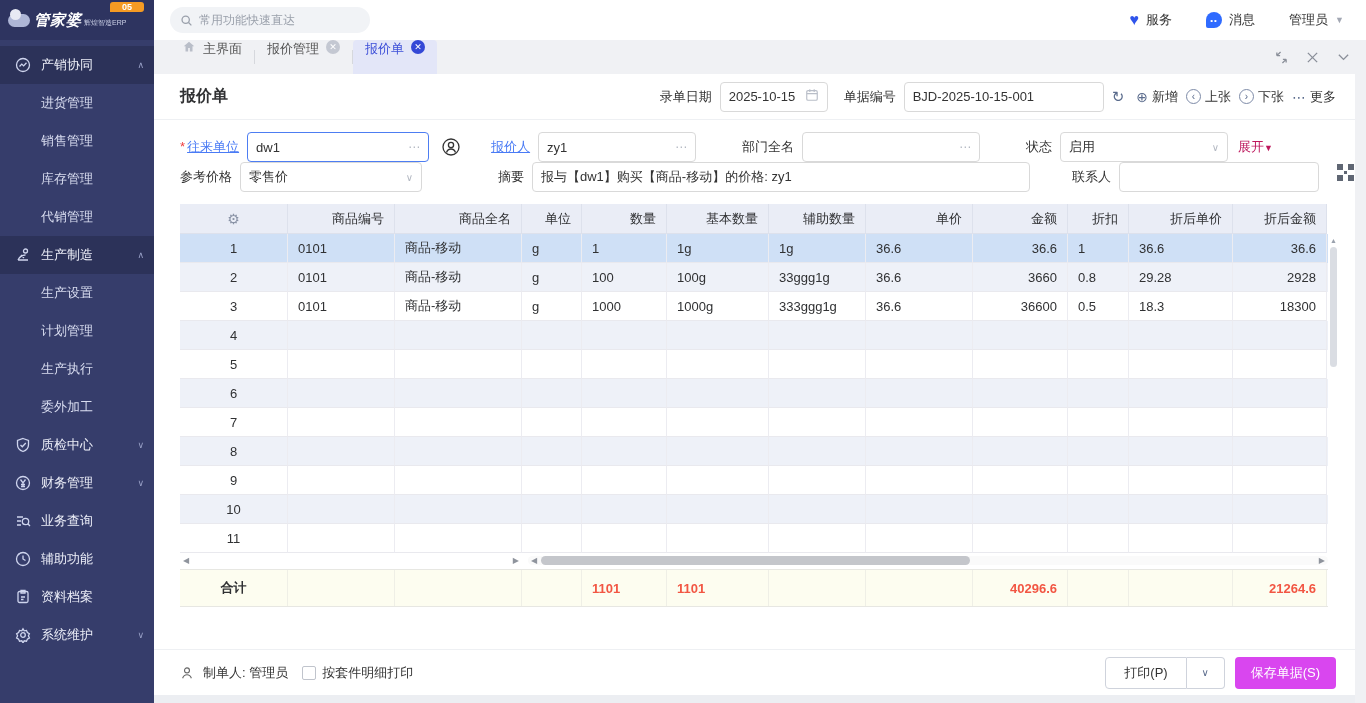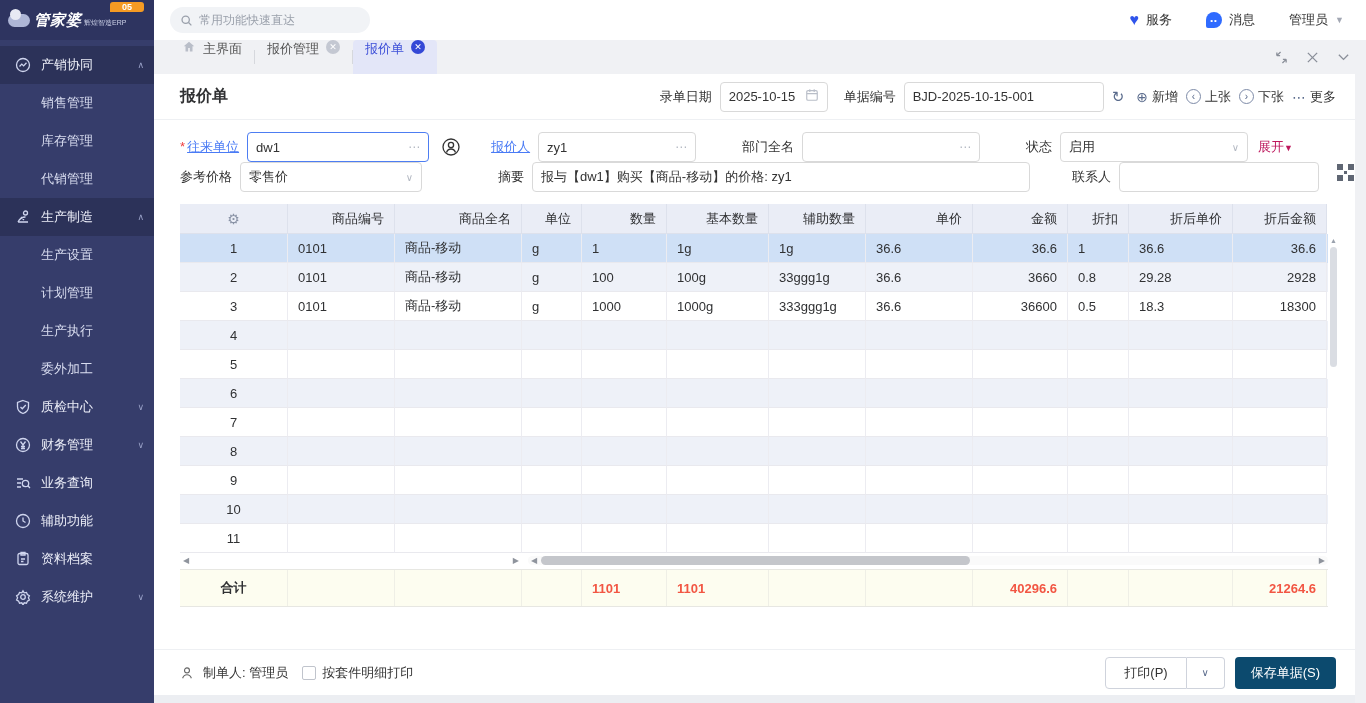--- a/index.html
+++ b/index.html
@@ -115,21 +115,21 @@
 
   
   .panel-foot { margin-top:auto; height:46px; border-top:1px solid #eef0f3; display:flex; align-items:center; padding:0 30px 0 26px; flex:none; }
   .maker { display:flex; align-items:center; gap:9px; color:#333; }
   .maker svg { width:14px; height:14px; }
   .chk-wrap { display:flex; align-items:center; gap:6px; margin-left:14px; cursor:pointer; }
   .chk { width:14px; height:14px; border:1px solid #c0c4cc; border-radius:2px; background:#fff; }
   .foot-right { margin-left:auto; display:flex; align-items:center; }
   .btn-print { height:32px; padding:0 18px; background:#fff; border:1px solid #cfd3dc; border-radius:4px 0 0 4px; font-size:13px; color:#333; cursor:pointer; font-family:inherit; }
   .btn-print-dd { height:32px; width:38px; background:#fff; border:1px solid #cfd3dc; border-left:none; border-radius:0 4px 4px 0; color:#5a6b8c; font-size:10px; cursor:pointer; }
-  .btn-save { height:32px; padding:0 16px; margin-left:10px; background:#0c4a6e; border:none; border-radius:4px; color:#fff; font-size:13px; cursor:pointer; font-family:inherit; }
+  .btn-save { height:32px; padding:0 16px; margin-left:10px; background:#d946ef; border:none; border-radius:4px; color:#fff; font-size:13px; cursor:pointer; font-family:inherit; }
   .bottom-strip { height:8px; background:#eceef2; flex:none; }
 </style>
 </head>
 <body>
 
 <div class="app">
 
   <div class="sidebar">
     <div class="logo">
       <span class="cloud"></span>
@@ -141,20 +141,21 @@
         <div class="nav-head open">
           <span class="nav-ico">
             <svg viewBox="0 0 16 16" fill="none" stroke="currentColor" stroke-width="1.3">
               <circle cx="8" cy="8" r="6.5"></circle>
               <path d="M4.5 9.5l2.3-2.4 1.8 1.8 2.9-3.2"></path>
             </svg>
           </span>
           <span>产销协同</span>
           <span class="nav-caret">∧</span>
         </div>
+        <div class="nav-sub">进货管理</div>
         <div class="nav-sub">销售管理</div>
         <div class="nav-sub">库存管理</div>
         <div class="nav-sub">代销管理</div>
         <div class="nav-head open">
           <span class="nav-ico">
             <svg viewBox="0 0 16 16" fill="none" stroke="currentColor" stroke-width="1.3">
               <circle cx="10.5" cy="4" r="2"></circle>
               <path d="M3 13c2-4 5-5 7.5-5M3 13h10M6 8l3 3"></path>
             </svg>
           </span>
@@ -348,21 +349,21 @@
           </div>
           <div class="pair" style="margin-left:46px">
             <span class="fld-label">部门全名</span>
             <div class="inp" style="width:178px">
               <span class="val"></span>
                 <span class="dots">⋯</span>
             </div>
           </div>
           <div class="pair" style="margin-left:46px">
             <span class="fld-label">状态</span>
-            <div class="inp" style="width:188px">
+            <div class="inp" style="width:168px">
               <span class="val">启用</span>
                 <span class="chev">∨</span>
             </div>
           </div>
           <span class="expand-toggle"><span>展开</span><span class="tri">▼</span></span>
         </div>
         <div class="form-row">
           <div class="pair">
             <span class="fld-label">参考价格</span>
             <div class="inp" style="width:182px">

